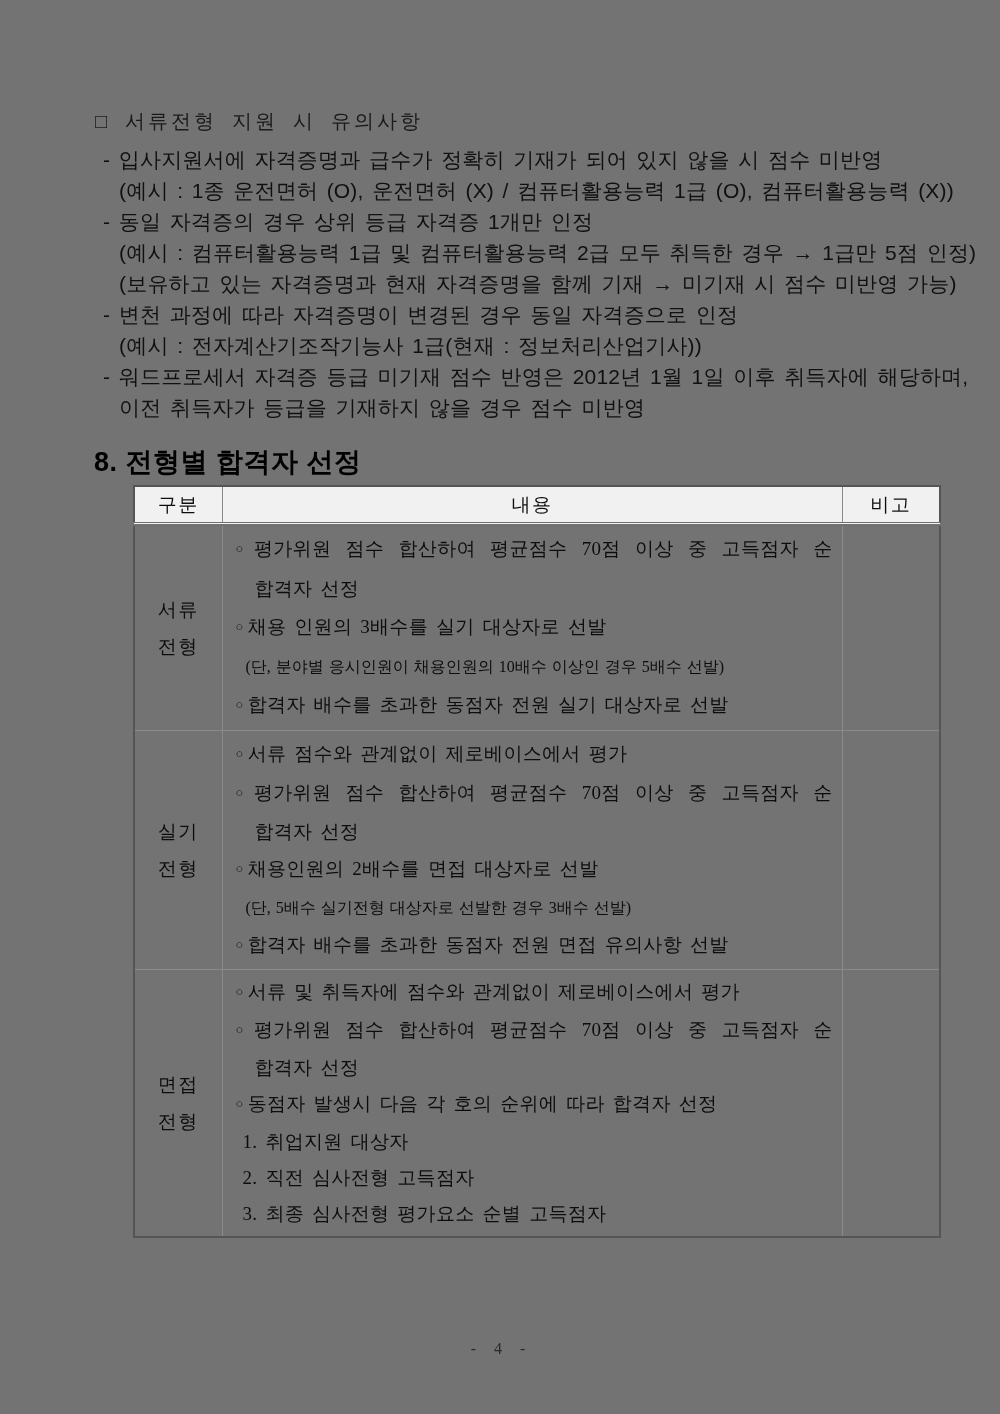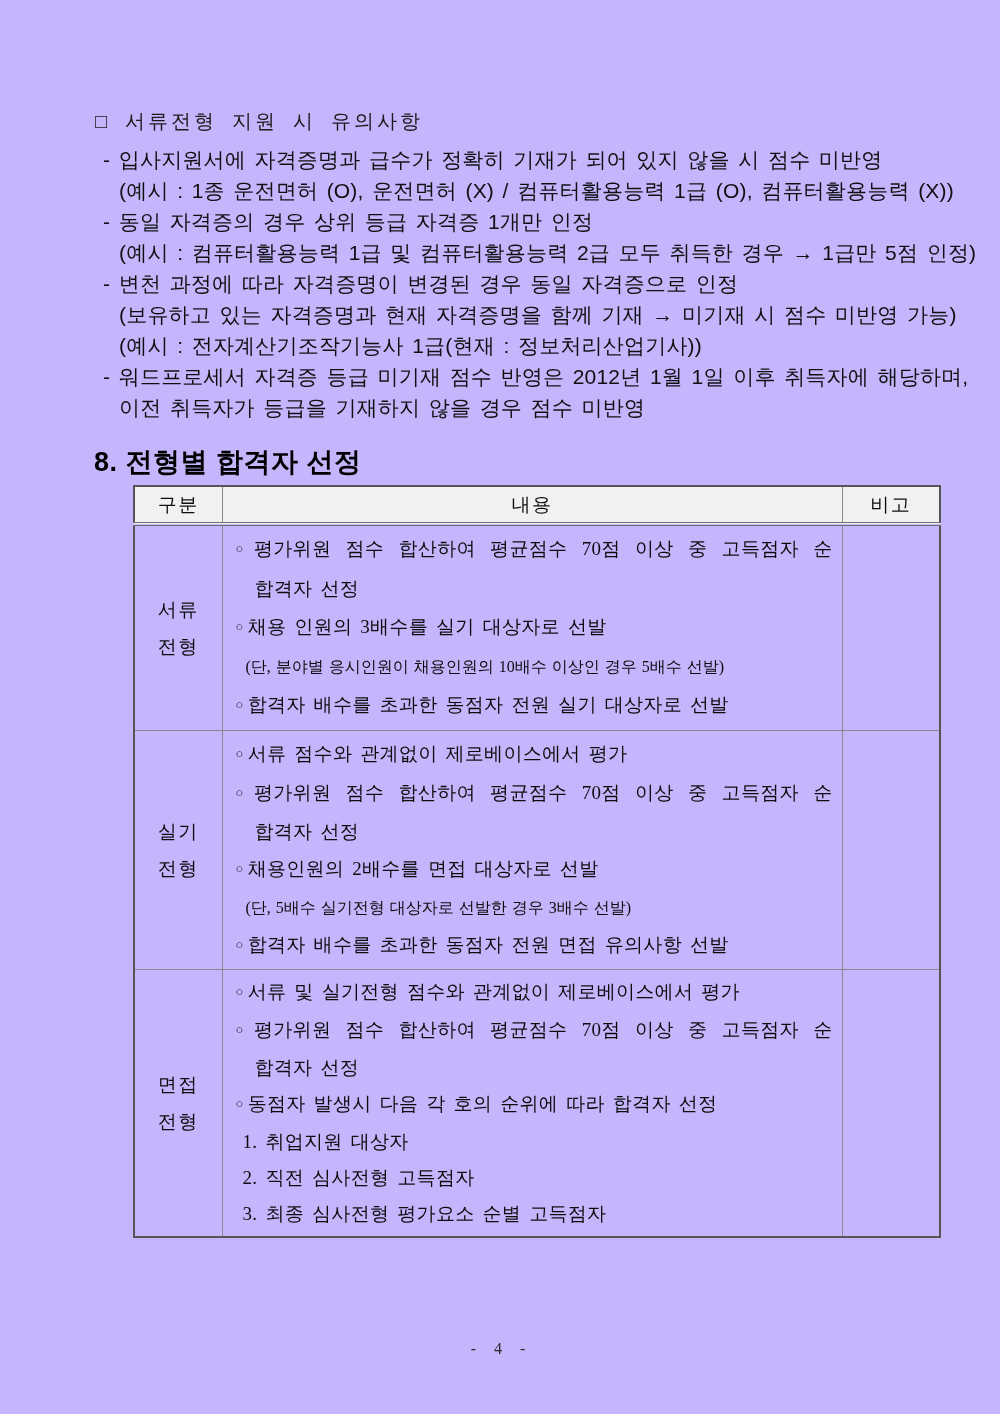--- a/index.html
+++ b/index.html
@@ -1,17 +1,17 @@
 <!DOCTYPE html>
 <html lang="ko"><head>
 <meta charset="utf-8">
 <style>
   html,body{margin:0;padding:0;background:#ffffff;}
   .page{
-    position:relative;width:1000px;height:1414px;background:#c4b5fd;
+    position:relative;width:1000px;height:1414px;background:#737373;
     color:#111;overflow:hidden;font-family:"Liberation Serif",serif;
   }
   
   .notes{position:absolute;left:95px;top:106px;width:820px;}
   .notes-title{
     font-family:"Liberation Serif",serif;font-size:20px;color:#1a1a1a;
     letter-spacing:3px;word-spacing:7px;line-height:30px;margin-bottom:8px;
     white-space:nowrap;
   }
   .note{
@@ -77,22 +77,22 @@
 <body>
 
 <div class="page">
 
   <section class="notes">
     <div class="notes-title">□ 서류전형 지원 시 유의사항</div>
     <div class="note dash">- 입사지원서에 자격증명과 급수가 정확히 기재가 되어 있지 않을 시 점수 미반영</div>
     <div class="note sub">(예시 : 1종 운전면허 (O), 운전면허 (X) / 컴퓨터활용능력 1급 (O), 컴퓨터활용능력 (X))</div>
     <div class="note dash">- 동일 자격증의 경우 상위 등급 자격증 1개만 인정</div>
     <div class="note sub">(예시 : 컴퓨터활용능력 1급 및 컴퓨터활용능력 2급 모두 취득한 경우 → 1급만 5점 인정)</div>
+    <div class="note sub">(보유하고 있는 자격증명과 현재 자격증명을 함께 기재 → 미기재 시 점수 미반영 가능)</div>
     <div class="note dash">- 변천 과정에 따라 자격증명이 변경된 경우 동일 자격증으로 인정</div>
-    <div class="note sub">(보유하고 있는 자격증명과 현재 자격증명을 함께 기재 → 미기재 시 점수 미반영 가능)</div>
     <div class="note sub">(예시 : 전자계산기조작기능사 1급(현재 : 정보처리산업기사))</div>
     <div class="note dash">- 워드프로세서 자격증 등급 미기재 점수 반영은 2012년 1월 1일 이후 취득자에 해당하며,</div>
     <div class="note cont">이전 취득자가 등급을 기재하지 않을 경우 점수 미반영</div>
   </section>
 
   <h2 class="heading">8. 전형별 합격자 선정</h2>
 
   <table class="sel-table">
     <colgroup>
         <col class="c1">
@@ -135,21 +135,21 @@
           <div class="ln b"><span class="mk">○</span><span>합격자 배수를 초과한 동점자 전원 면접 유의사항 선발</span></div>
         </td>
         <td class="remark"></td>
       </tr>
       <tr class="r3">
         <td class="cat">
           <div>면접</div>
           <div>전형</div>
         </td>
         <td class="content">
-          <div class="ln b"><span class="mk">○</span><span>서류 및 실기전형 점수와 관계없이 제로베이스에서 평가</span></div>
+          <div class="ln b"><span class="mk">○</span><span>서류 및 취득자에 점수와 관계없이 제로베이스에서 평가</span></div>
           <div class="ln bf"><span class="mk">○</span><span>평가위원 점수 합산하여 평균점수 70점 이상 중 고득점자 순</span></div>
           <div class="ln c">합격자 선정</div>
           <div class="ln b"><span class="mk">○</span><span>동점자 발생시 다음 각 호의 순위에 따라 합격자 선정</span></div>
           <div class="ln d">1. 취업지원 대상자</div>
           <div class="ln d">2. 직전 심사전형 고득점자</div>
           <div class="ln d">3. 최종 심사전형 평가요소 순별 고득점자</div>
         </td>
         <td class="remark"></td>
       </tr>
     </tbody>

